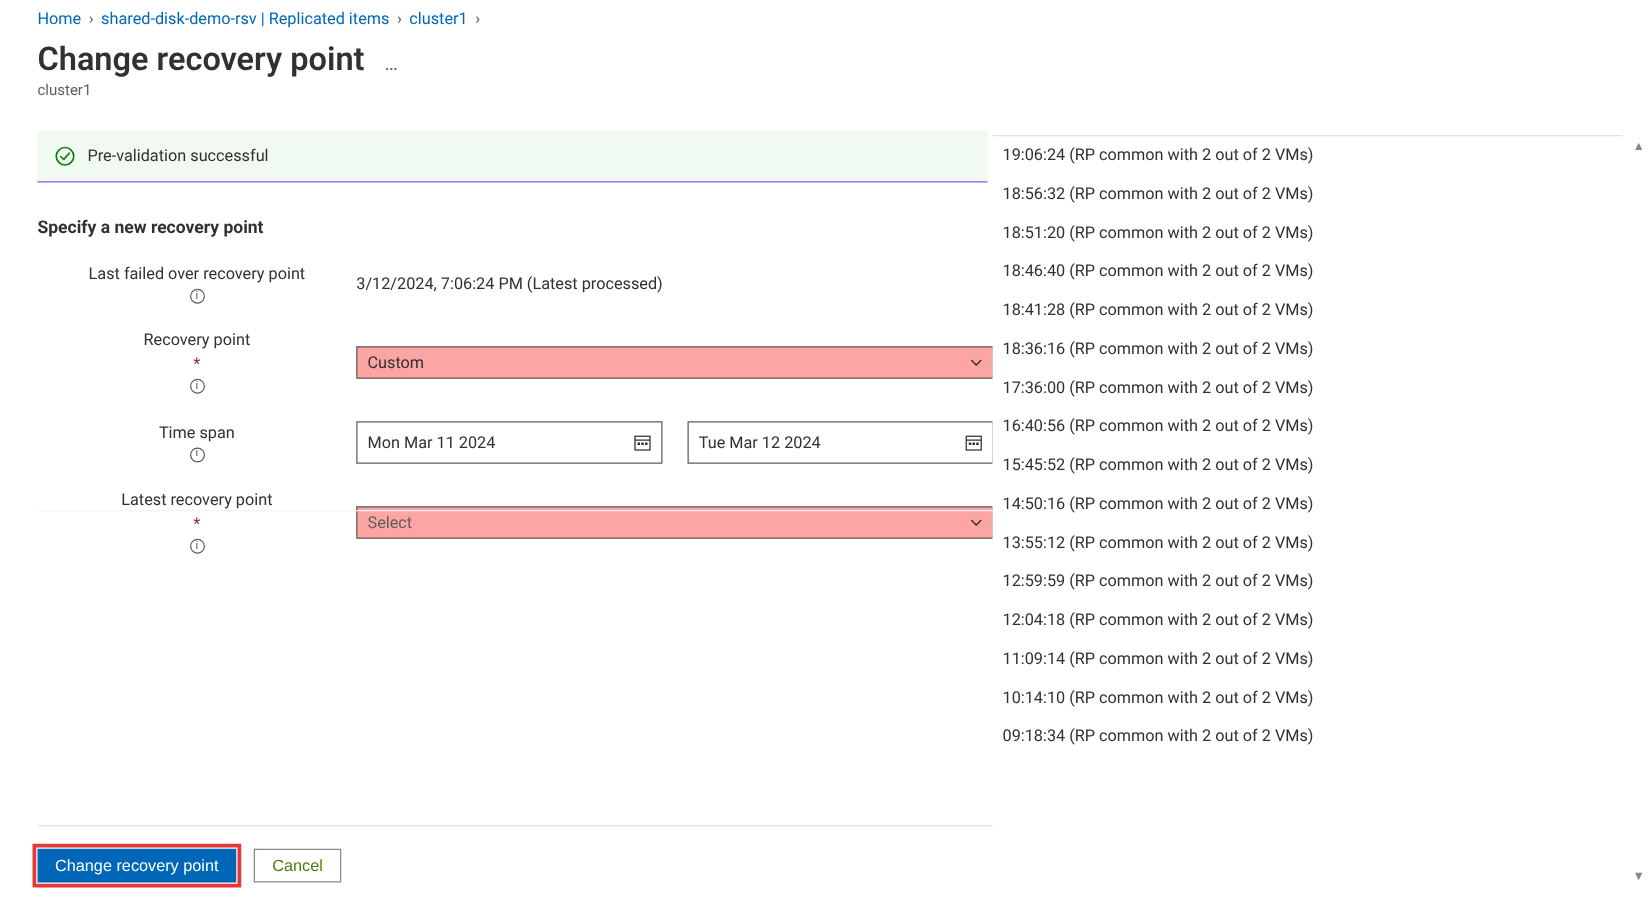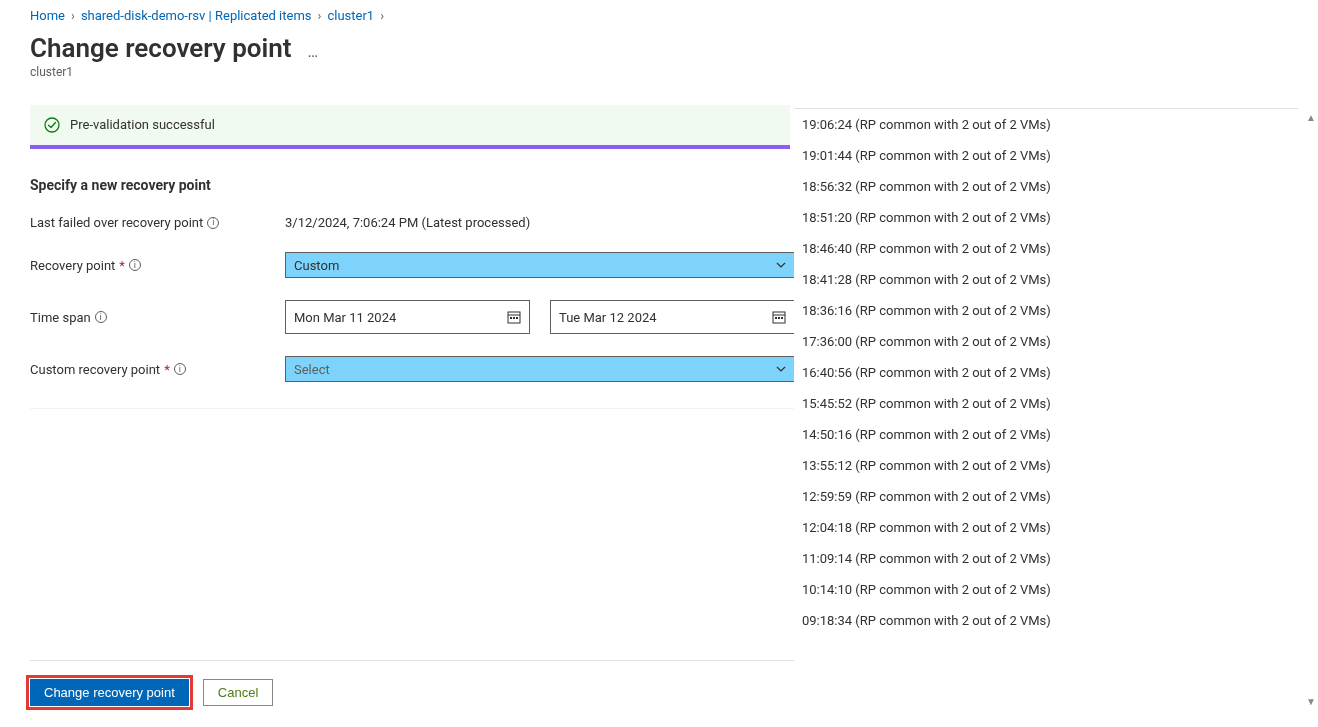--- a/index.html
+++ b/index.html
@@ -23,24 +23,24 @@
     margin-bottom: 10px;
   }
   .breadcrumb a { color: #0067b8; text-decoration: none; cursor: pointer; }
   .breadcrumb .sep { color: #605e5c; }
   .title-row { display: flex; align-items: baseline; gap: 16px; }
   h1 { font-size: 26px; font-weight: 600; margin: 0 0 2px 0; }
   .more-dots { color: #605e5c; font-size: 16px; letter-spacing: 2px; cursor: pointer; }
   .subtitle { color: #605e5c; font-size: 12px; margin-bottom: 26px; }
   .notice {
     background: #f1faf1;
-    border-bottom: 4px solid #8b5cf6;
+    border-bottom: 1px solid #8b5cf6;
     padding: 12px 14px;
     display: flex;
-    align-items: flex-start;
+    align-items: flex-end;
     gap: 10px;
     width: 760px;
   }
   .notice svg { flex: 0 0 auto; }
   .notice-text { color: #323130; font-size: 13px; }
   .section-head {
     font-weight: 700;
     font-size: 14px;
     margin: 28px 0 22px 0;
   }
@@ -49,20 +49,21 @@
     align-items: center;
     margin-bottom: 22px;
   }
   .form-label {
     width: 255px;
     display: flex;
     align-items: center;
     gap: 4px;
     font-size: 13px;
     color: #323130;
+    flex-direction: column;
   }
   .req { color: #a4262c; }
   .info-icon {
     width: 12px; height: 12px;
     border: 1px solid #605e5c;
     border-radius: 50%;
     display: inline-flex;
     align-items: center;
     justify-content: center;
     font-size: 9px;
@@ -73,21 +74,21 @@
   .value-cell { width: 510px; font-size: 13px; }
   .select-box {
     display: flex;
     align-items: center;
     justify-content: space-between;
     border: 1px solid #605e5c;
     padding: 4px 8px;
     width: 510px;
     height: 26px;
     font-size: 13px;
-    background: #7dd3fc;
+    background: #fca5a5;
     cursor: pointer;
   }
   .chevron-down {
     width: 10px; height: 10px;
   }
   .date-pair { display: flex; gap: 20px; }
   .date-box {
     display: flex;
     align-items: center;
     justify-content: space-between;
@@ -250,39 +251,38 @@
           <rect x="3" y="7" width="2" height="2" fill="#323130"></rect>
           <rect x="6" y="7" width="2" height="2" fill="#323130"></rect>
           <rect x="9" y="7" width="2" height="2" fill="#323130"></rect>
         </svg>
       </div>
     </div>
   </div>
 
   <div class="form-row">
     <div class="form-label">
-      <span>Custom recovery point</span>
+      <span>Latest recovery point</span>
       <span class="req">*</span>
       <span class="info-icon">i</span>
     </div>
     <div class="select-box">
       <span style="color:#605e5c">Select</span>
       <svg class="chevron-down" viewBox="0 0 10 10">
           <path d="M1 3 L5 7 L9 3" fill="none" stroke="#323130" stroke-width="1.2"></path>
         </svg>
     </div>
   </div>
 
   <div class="divider"></div>
 
   <div class="dropdown-panel">
     <div class="dropdown-inner">
       <div id="rp-list">
           <div class="rp-item">19:06:24 (RP common with 2 out of 2 VMs)</div>
-          <div class="rp-item">19:01:44 (RP common with 2 out of 2 VMs)</div>
           <div class="rp-item">18:56:32 (RP common with 2 out of 2 VMs)</div>
           <div class="rp-item">18:51:20 (RP common with 2 out of 2 VMs)</div>
           <div class="rp-item">18:46:40 (RP common with 2 out of 2 VMs)</div>
           <div class="rp-item">18:41:28 (RP common with 2 out of 2 VMs)</div>
           <div class="rp-item">18:36:16 (RP common with 2 out of 2 VMs)</div>
           <div class="rp-item">17:36:00 (RP common with 2 out of 2 VMs)</div>
           <div class="rp-item">16:40:56 (RP common with 2 out of 2 VMs)</div>
           <div class="rp-item">15:45:52 (RP common with 2 out of 2 VMs)</div>
           <div class="rp-item">14:50:16 (RP common with 2 out of 2 VMs)</div>
           <div class="rp-item">13:55:12 (RP common with 2 out of 2 VMs)</div>

